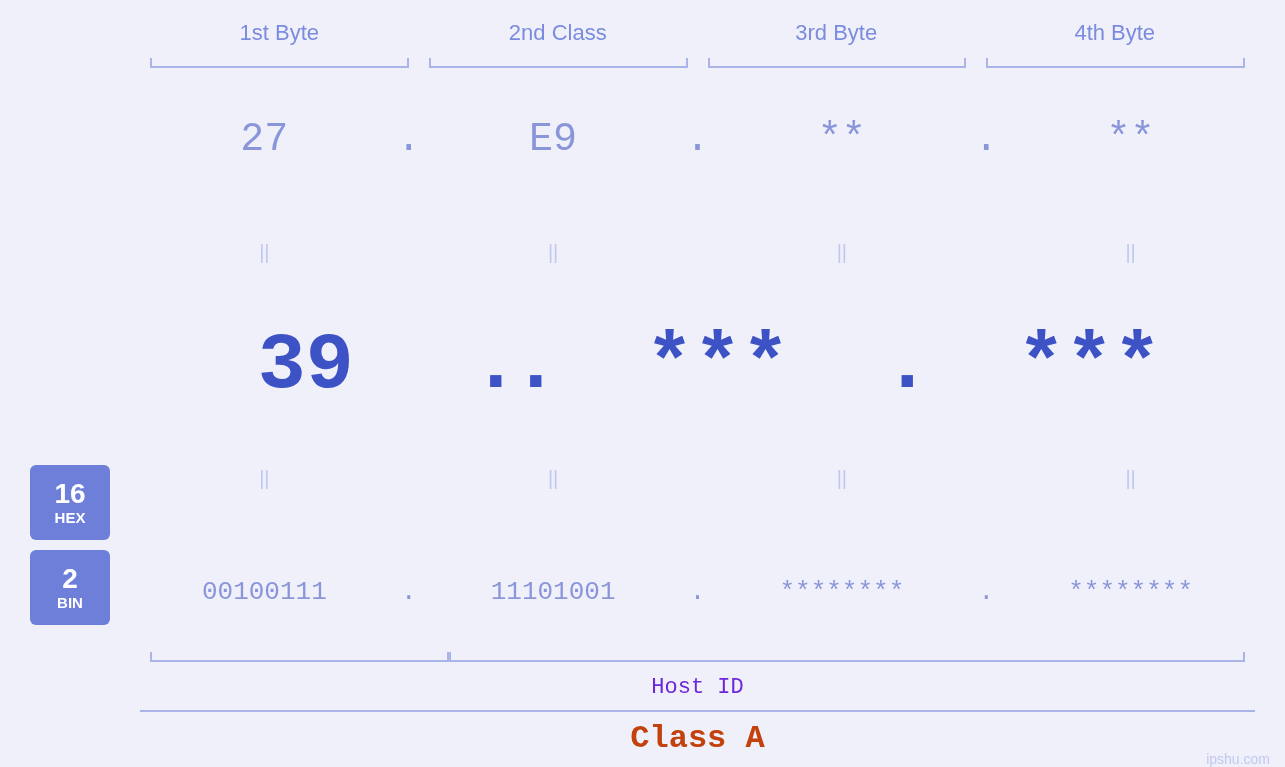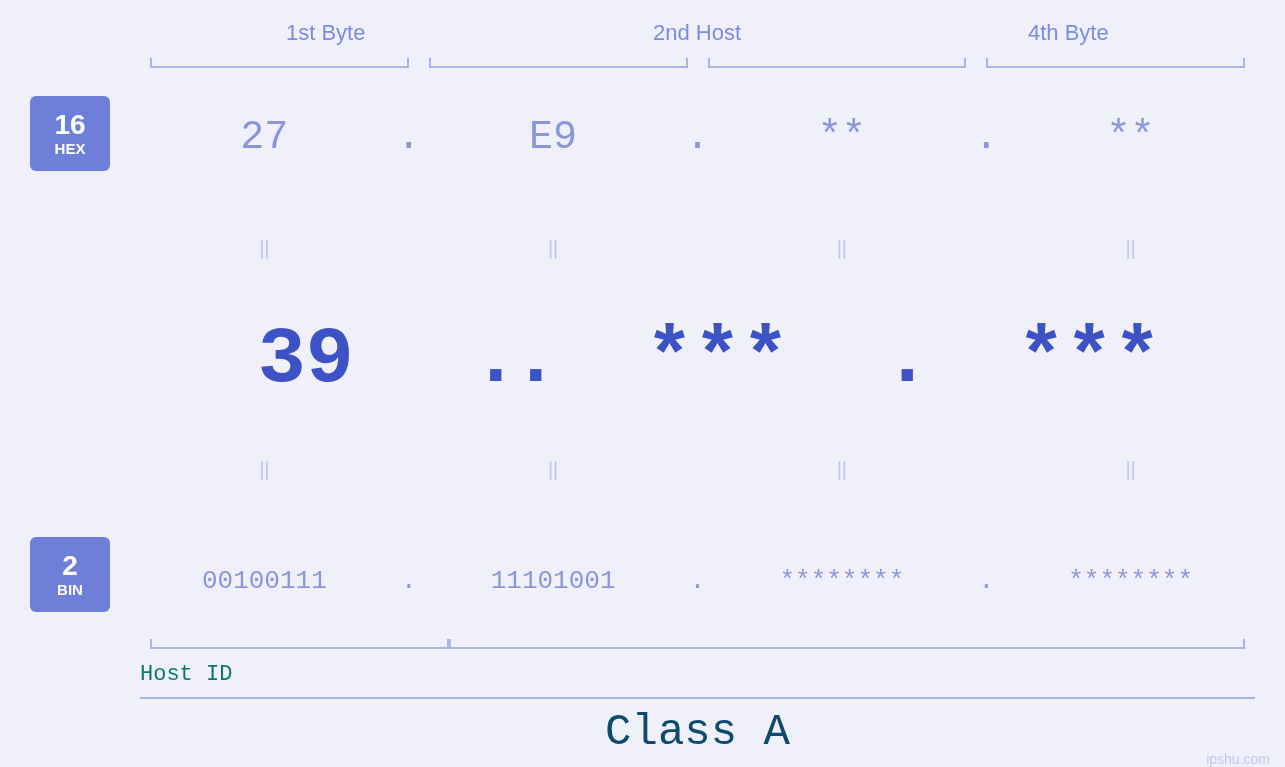--- a/index.html
+++ b/index.html
@@ -201,43 +201,44 @@
       flex: 0 0 calc(25% + 30px);
       text-align: center;
       color: #6e7fd9;
       font-size: 22px;
       padding-left: 10px;
       padding-right: 0;
     }
 
     .host-id-label {
       flex: 1;
-      color: #0f766e;
+      text-align: center;
+      color: #6d28d9;
       font-size: 22px;
     }
 
     
     .full-bracket-area {
       margin-left: 140px;
       margin-right: 30px;
       margin-top: 10px;
     }
 
     .full-bracket-line {
       width: 100%;
       height: 2px;
       background-color: #aab4e8;
       margin-bottom: 8px;
     }
 
     .class-label {
       text-align: center;
-      color: #0c4a6e;
-      font-size: 44px;
-      font-weight: 400;
+      color: #c2410c;
+      font-size: 32px;
+      font-weight: 700;
       font-family: 'Courier New', Courier, monospace;
     }
 
     
     .website-label {
       position: absolute;
       bottom: 0;
       right: 15px;
       color: #c0c8f0;
       font-size: 14px;
@@ -248,21 +249,21 @@
       display: flex;
       flex: 1;
       margin-left: 30px;
       margin-right: 30px;
     }
 
     .badges-col {
       width: 110px;
       display: flex;
       flex-direction: column;
-      justify-content: space-between;
+      justify-content: flex-end;
       padding: 15px 0;
     }
 
     .values-col {
       flex: 1;
       display: flex;
       flex-direction: column;
       gap: 39px;
     }
 
@@ -318,21 +319,22 @@
       width: 40px;
     }
   </style>
 </head>
 <body>
 
 <div class="main-container">
 
   <div class="byte-headers">
     <div class="byte-header">1st Byte</div>
-    <div class="byte-header">2nd Host</div>
+    <div class="byte-header">2nd Class</div>
+    <div class="byte-header">3rd Byte</div>
     <div class="byte-header">4th Byte</div>
   </div>
 
   <div class="top-brackets">
     <div class="bracket-section">
       <div class="bracket-line"></div>
     </div>
     <div class="bracket-section">
       <div class="bracket-line"></div>
     </div>

